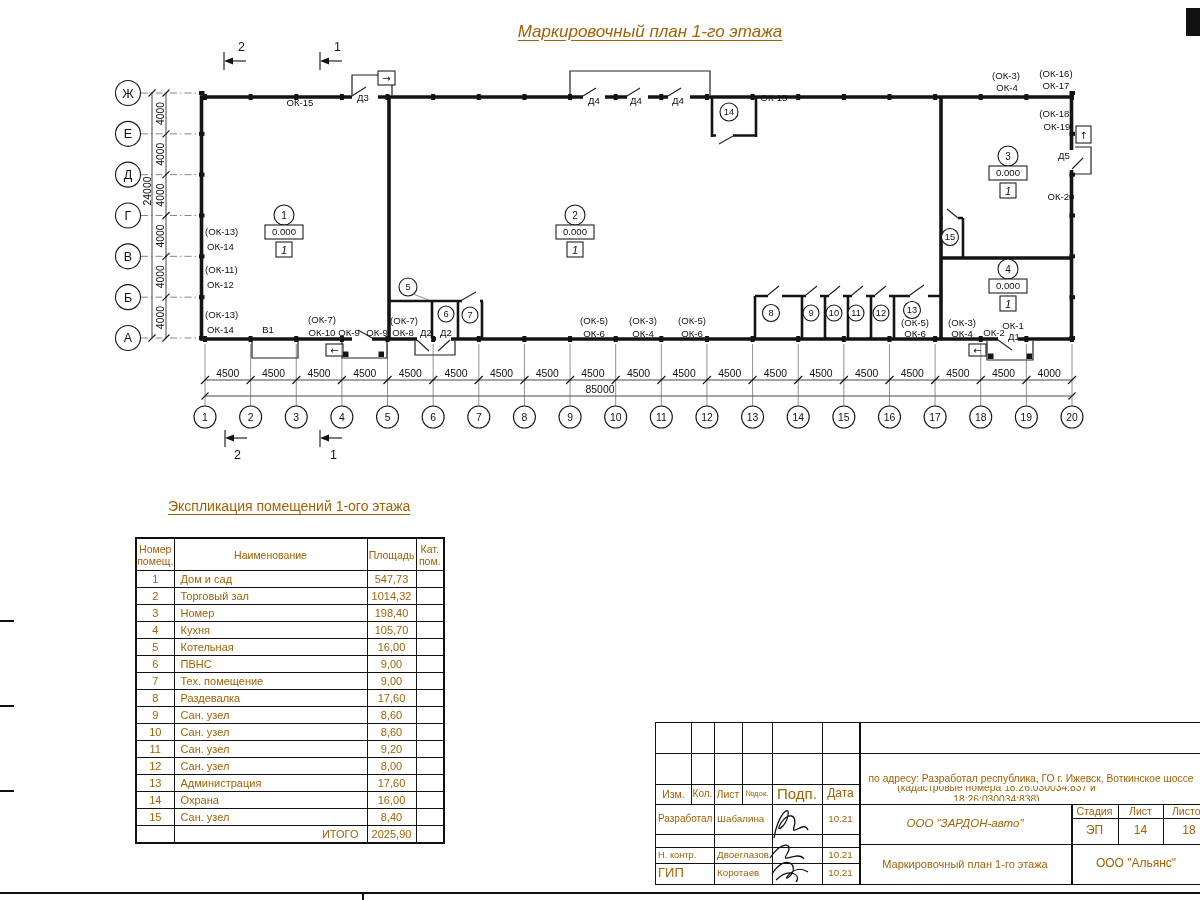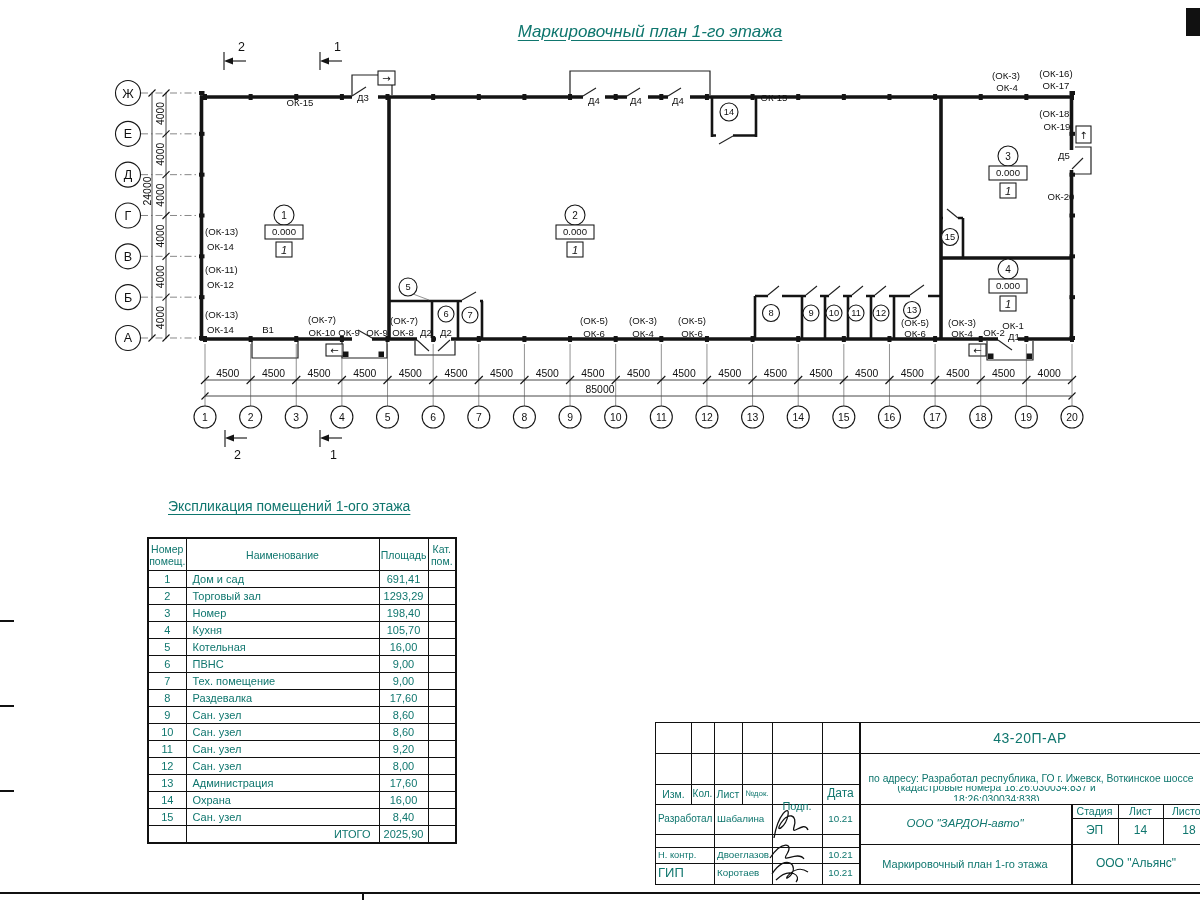--- a/index.html
+++ b/index.html
@@ -1,17 +1,17 @@
 <!DOCTYPE html>
 <html><head>
 <meta charset="utf-8">
 <style>
   html,body{margin:0;padding:0;background:#fff;}
   .sheet{position:relative;width:1200px;height:900px;overflow:hidden;background:#fff;
-         font-family:"Liberation Sans",sans-serif;color:#0f766e;}
+         font-family:"Liberation Sans",sans-serif;color:#a16207;}
   .plan-title{position:absolute;left:400px;top:22px;width:500px;text-align:center;
     font-size:17px;font-style:italic;font-weight:500;text-decoration:underline;text-underline-offset:3px;}
   svg text{font-family:"Liberation Sans",sans-serif;fill:#111;}
   .w-thick{stroke:#141414;stroke-width:3.6;fill:none;}
   .w-med{stroke:#141414;stroke-width:2.6;fill:none;}
   .w-thin{stroke:#222;stroke-width:1.2;fill:none;}
   .leaf{stroke:#222;stroke-width:1.1;fill:none;}
   .dim{stroke:#333;stroke-width:0.9;fill:none;}
   .slash{stroke:#111;stroke-width:1.1;fill:none;}
   .ext{stroke:#555;stroke-width:0.65;fill:none;}
@@ -25,21 +25,21 @@
   .axl{font-size:12.5px;}
   .secn{font-size:12.5px;}
   .roomn{font-size:10px;}
   .srn{font-size:9.3px;}
   .elev{font-size:9.6px;}
   .fin{font-size:11px;font-style:italic;}
   .arrowg{font-size:10px;font-family:"DejaVu Sans",sans-serif;}
   
   .sched-title{position:absolute;left:168px;top:498px;font-size:14px;
     text-decoration:underline;text-underline-offset:3px;}
-  table.sched{position:absolute;left:147px;top:537px;border-collapse:collapse;border:2px solid #111;}
+  table.sched{position:absolute;left:135px;top:537px;border-collapse:collapse;border:2px solid #111;}
   .sched th,.sched td{border:1px solid #111;font-weight:normal;font-size:11px;padding:0;}
   .sched th{height:31px;font-size:10.5px;line-height:12px;}
   .sched td{height:16px;line-height:16px;}
   .sched .c{text-align:center;}
   .sched .l{text-align:left;padding-left:6px;}
   .sched .r{text-align:right;padding-right:8px;}
   
   .tb{position:absolute;left:655px;top:722px;width:545px;height:161px;
       border-top:1.6px solid #111;border-left:1.6px solid #111;border-bottom:1.8px solid #111;}
   .tb .vl{position:absolute;width:1.3px;background:#111;}
@@ -464,27 +464,27 @@
         <th>Номер помещ.</th>
         <th>Наименование</th>
         <th>Площадь</th>
         <th>Кат. пом.</th>
       </tr>
     </thead>
     <tbody id="sched-body">
         <tr>
           <td class="c">1</td>
           <td class="l">Дом и сад</td>
-          <td class="c">691,41</td>
+          <td class="c">547,73</td>
           <td class="c"></td>
         </tr>
         <tr>
           <td class="c">2</td>
           <td class="l">Торговый зал</td>
-          <td class="c">1293,29</td>
+          <td class="c">1014,32</td>
           <td class="c"></td>
         </tr>
         <tr>
           <td class="c">3</td>
           <td class="l">Номер</td>
           <td class="c">198,40</td>
           <td class="c"></td>
         </tr>
         <tr>
           <td class="c">4</td>
@@ -585,34 +585,33 @@
     <div class="hl" style="top:111px;left:0;width:203px"></div>
     <div class="hl" style="top:124px;left:0;width:203px"></div>
     <div class="hl" style="top:140px;left:0;width:203px"></div>
     <div class="hl" style="top:95px;left:415px;width:130px"></div>
     <div class="hl" style="top:121px;left:203px;width:342px"></div>
 
     <div class="tbt" style="left:0;top:61px;width:35px;height:20px;font-size:10.5px">Изм.</div>
     <div class="tbt" style="left:35px;top:61px;width:23px;height:20px;font-size:10px">Кол.</div>
     <div class="tbt" style="left:58px;top:61px;width:28px;height:20px;font-size:10.5px">Лист</div>
     <div class="tbt" style="left:86px;top:61px;width:30px;height:20px;font-size:8px">№док.</div>
-    <div class="tbt" style="left:116px;top:73px;width:50px;height:20px;font-size:11px">Подп.</div>
+    <div class="tbt" style="left:116px;top:61px;width:50px;height:20px;font-size:15px">Подп.</div>
     <div class="tbt" style="left:166px;top:61px;width:37px;height:20px;font-size:12px">Дата</div>
 
     <div class="tbt" style="left:2px;top:86px;width:56px;height:20px;font-size:10px;justify-content:flex-start">Разработал</div>
     <div class="tbt" style="left:58px;top:86px;width:58px;height:20px;font-size:9.8px;justify-content:flex-start;padding-left:3px">Шабалина</div>
     <div class="tbt" style="left:166px;top:88px;width:37px;height:16px;font-size:9.8px">10.21</div>
     <div class="tbt" style="left:2px;top:124px;width:56px;height:16px;font-size:9.3px;justify-content:flex-start">Н. контр.</div>
     <div class="tbt" style="left:58px;top:124px;width:58px;height:16px;font-size:9.8px;justify-content:flex-start;padding-left:3px">Двоеглазов</div>
     <div class="tbt" style="left:166px;top:124px;width:37px;height:16px;font-size:9.8px">10.21</div>
     <div class="tbt" style="left:2px;top:141px;width:56px;height:18px;font-size:13px;justify-content:flex-start">ГИП</div>
     <div class="tbt" style="left:58px;top:141px;width:58px;height:18px;font-size:9.8px;justify-content:flex-start;padding-left:3px">Коротаев</div>
     <div class="tbt" style="left:166px;top:142px;width:37px;height:16px;font-size:9.8px">10.21</div>
 
-    <div class="tbt" style="left:203px;top:0;width:342px;height:30px;font-size:14px;letter-spacing:0.5px">43-20П-АР</div>
     <div class="tbt" style="left:205px;top:48px;width:340px;height:15px;font-size:10.3px">по адресу: Разработал республика, ГО г. Ижевск, Воткинское шоссе</div>
     <div class="tbt" style="left:205px;top:63px;width:271px;height:15px;font-size:10.3px">(кадастровые номера 18:26:030034:837 и 18:26:030034:838)</div>
 
     <div class="tbt" style="left:203px;top:81px;width:212px;height:40px;font-size:11.5px;font-style:italic">ООО "ЗАРДОН-авто"</div>
     <div class="tbt" style="left:415px;top:81px;width:47px;height:14px;font-size:10.5px">Стадия</div>
     <div class="tbt" style="left:462px;top:81px;width:45px;height:14px;font-size:10.5px">Лист</div>
     <div class="tbt" style="left:507px;top:81px;width:52px;height:14px;font-size:10.5px">Листов</div>
     <div class="tbt" style="left:415px;top:95px;width:47px;height:26px;font-size:12px">ЭП</div>
     <div class="tbt" style="left:462px;top:95px;width:45px;height:26px;font-size:12px">14</div>
     <div class="tbt" style="left:507px;top:95px;width:52px;height:26px;font-size:12px">18</div>

